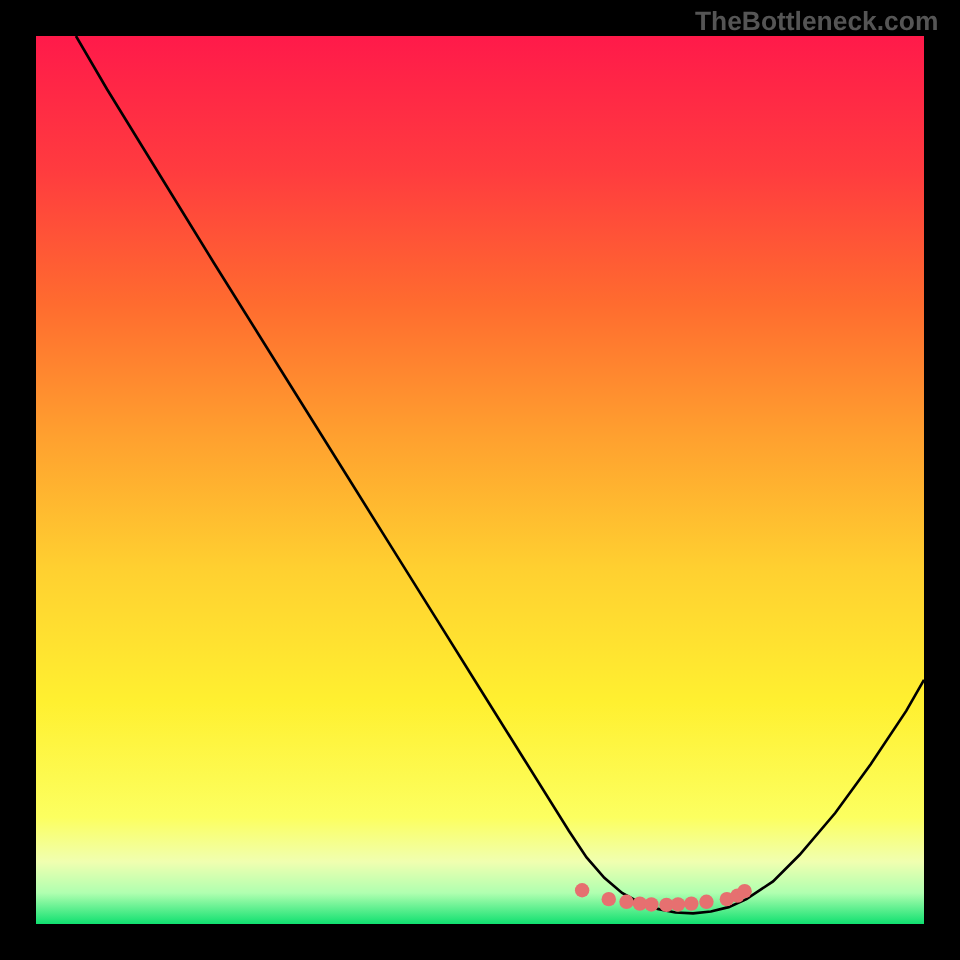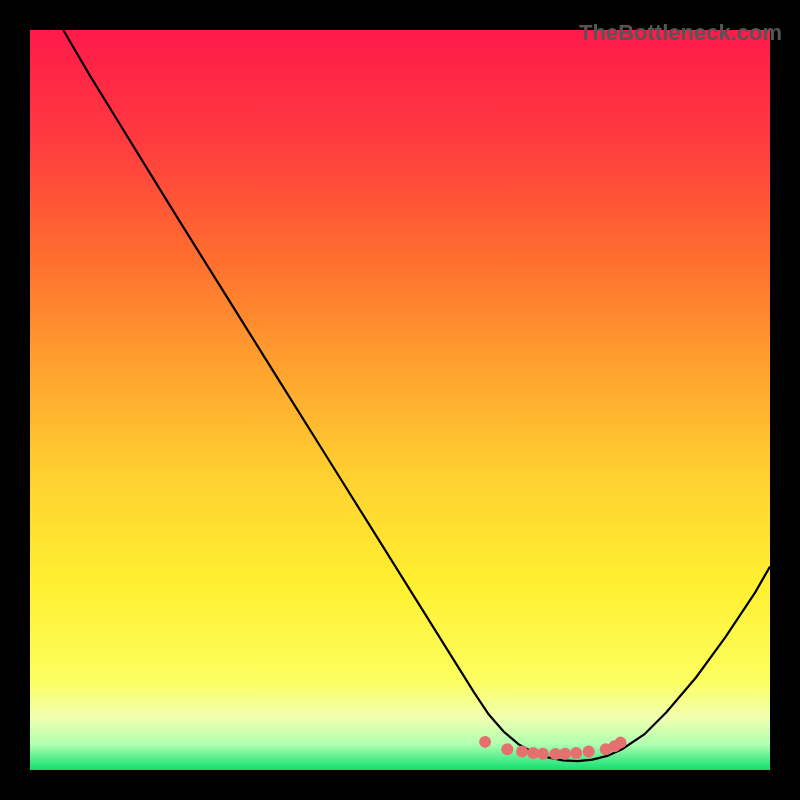--- a/index.html
+++ b/index.html
@@ -9,21 +9,21 @@
   }
   body {
     width: 800px;
     height: 800px;
     background: #000;
     position: relative;
     font-family: Arial, sans-serif;
   }
   .attribution {
     position: absolute;
-    top: 20px;
+    top: 5px;
     right: 18px;
     color: #555;
     font-size: 22px;
     font-weight: bold;
     z-index: 10;
   }
   .plot-area {
     position: absolute;
     top: 30px;
     left: 30px;

